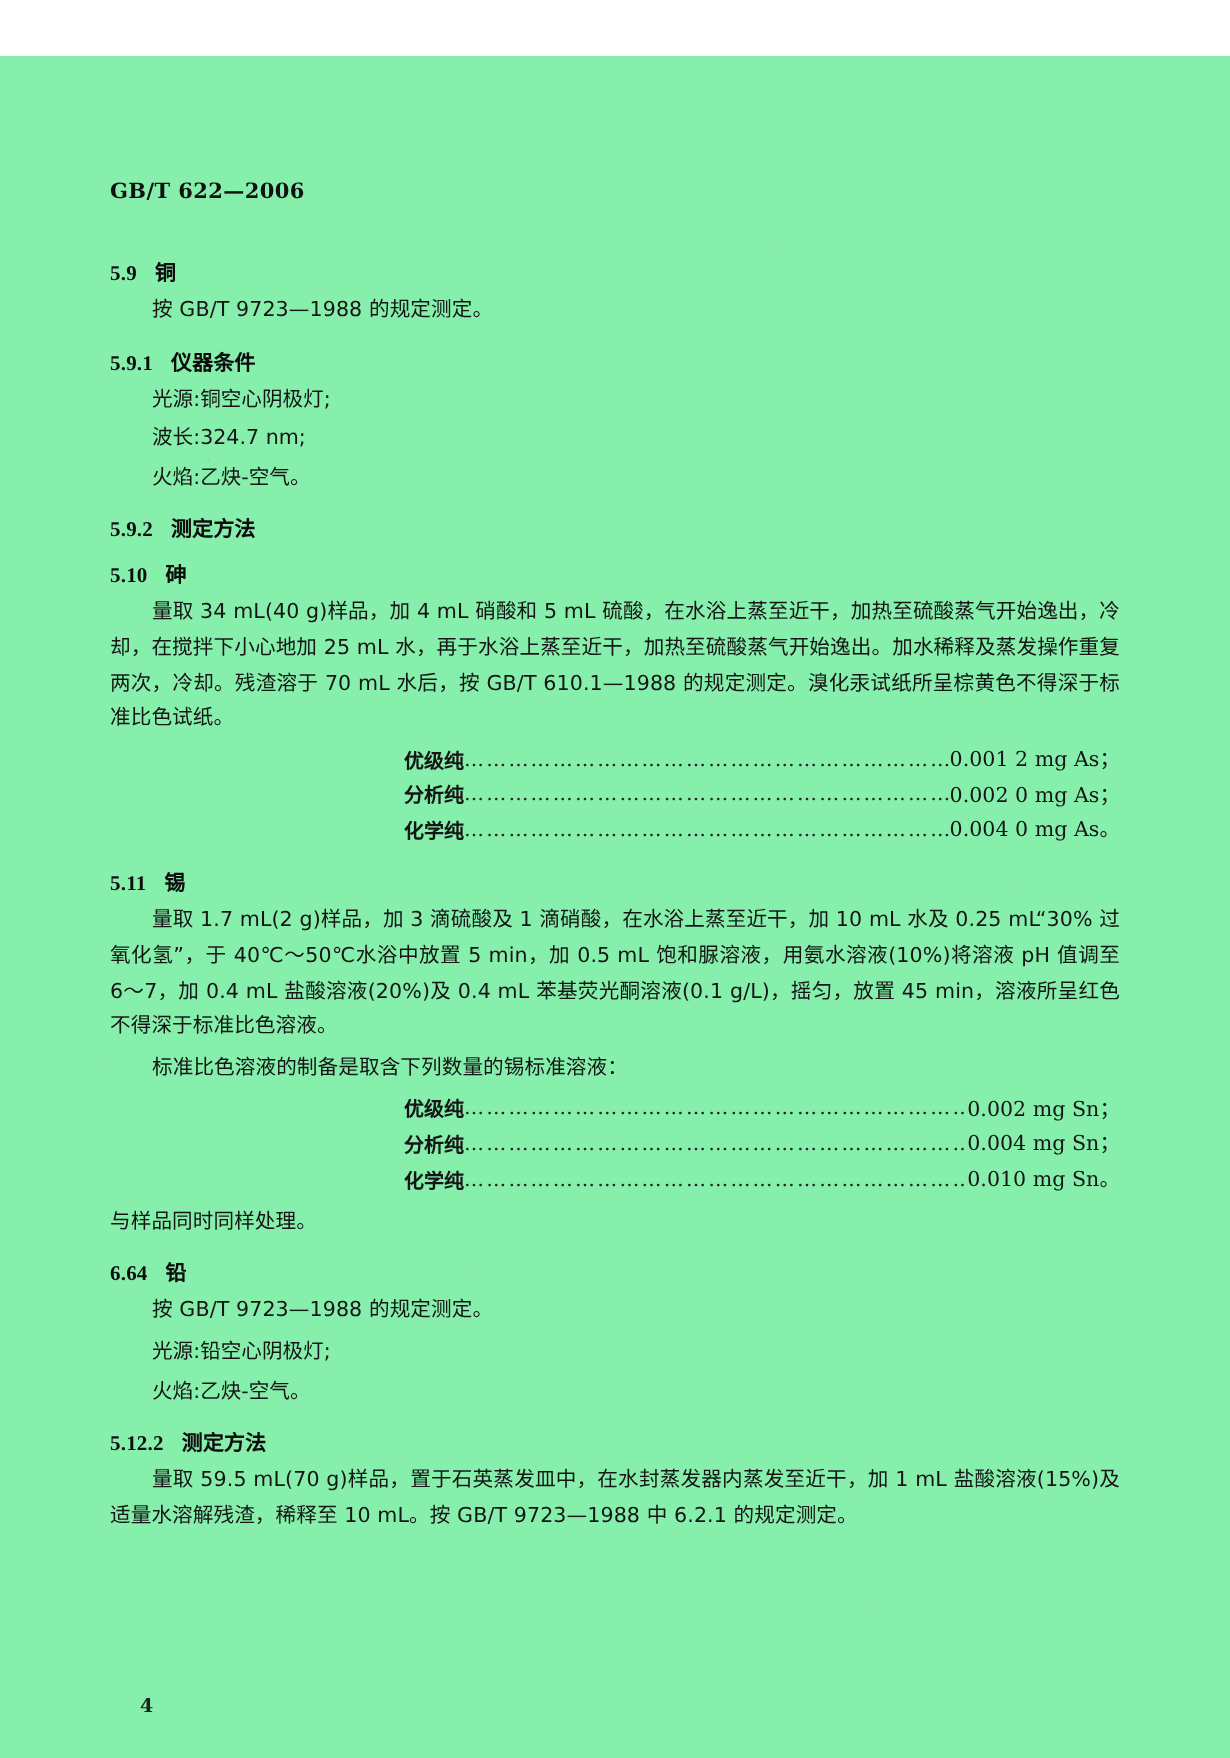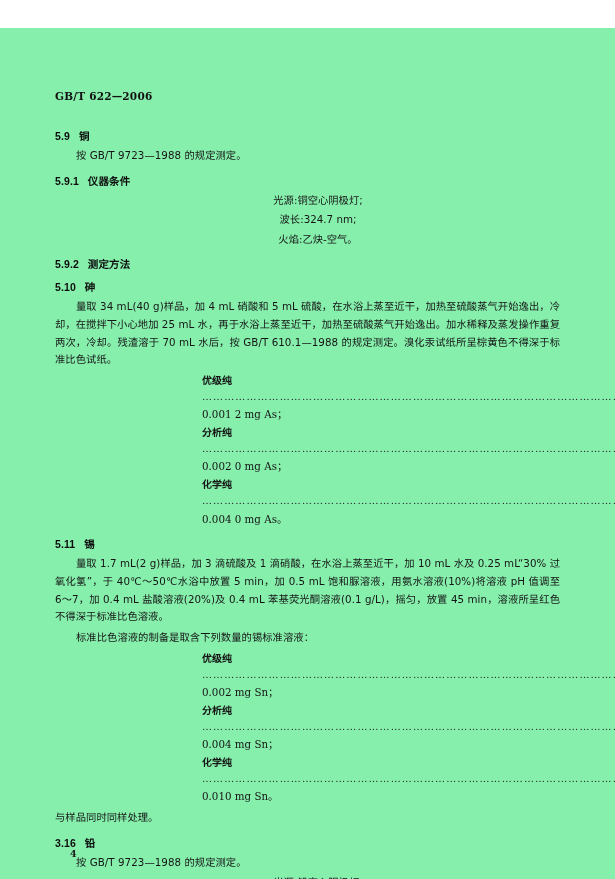--- a/index.html
+++ b/index.html
@@ -62,21 +62,21 @@
   .clause {
     font-weight: bold;
     font-size: 10.5px;
     margin: 8px 0 4px 0;
     color: #0d0d0d;
     letter-spacing: .1px;
   }
   .clause .num {
     display: inline-block;
     margin-right: 9px;
-    font-family: Liberation Sans, sans-serif;
+    font-family: Liberation Serif, serif;
   }
   .clause .ttl {
     font-family: "DejaVu Sans", "Liberation Sans", sans-serif;
     font-weight: bold;
   }
 
   
   p.body {
     margin: 3px 0 3px 0;
     font-size: 10.3px;
@@ -93,37 +93,35 @@
     text-indent: 0;
   }
 
   
   .param {
     margin: 2px 0;
     font-size: 10.3px;
     line-height: 1.70;
     padding-left: 21px;
     color: #151515;
-    text-align: center;
   }
 
   
   .leaderlist {
     margin: 2px 0 2px 0;
     padding: 0;
     list-style: none;
   }
   .leaderlist li {
     display: flex;
-    align-items: flex-start;
+    align-items: flex-end;
     font-size: 10.3px;
     line-height: 1.72;
     padding-left: 147px;
     color: #151515;
-    flex-direction: column;
   }
   .leaderlist .lbl {
     white-space: nowrap;
     font-family: "DejaVu Sans", "Liberation Sans", sans-serif;
     font-weight: bold;
     font-size: 10px;
   }
   .leaderlist .dots {
     flex: 1 1 auto;
     overflow: hidden;
@@ -224,27 +222,28 @@
       <li>
         <span class="lbl">化学纯</span>
         <span class="dots">……………………………………………………………………………………………………………………</span>
         <span class="val">0.010 mg Sn。</span>
       </li>
     </ul>
 
     <p class="body hang cjk">与样品同时同样处理。</p>
 
     <div class="clause">
-      <span class="num">3.16</span><span class="ttl">铅</span>
+      <span class="num">6.64</span><span class="ttl">铅</span>
     </div>
     <p class="body indent cjk">按 GB/T 9723—1988 的规定测定。</p>
 
     <div class="param cjk">光源:铅空心阴极灯;</div>
     <div class="param cjk">火焰:乙炔-空气。</div>
 
     <div class="clause">
       <span class="num">5.12.2</span><span class="ttl">测定方法</span>
     </div>
+    <p class="body indent cjk">量取 59.5 mL(70 g)样品，置于石英蒸发皿中，在水封蒸发器内蒸发至近干，加 1 mL 盐酸溶液(15%)及适量水溶解残渣，稀释至 10 mL。按 GB/T 9723—1988 中 6.2.1 的规定测定。</p>
 
   </div>
 
   <div class="folio">4</div>
 </div>
 
 </body></html>

